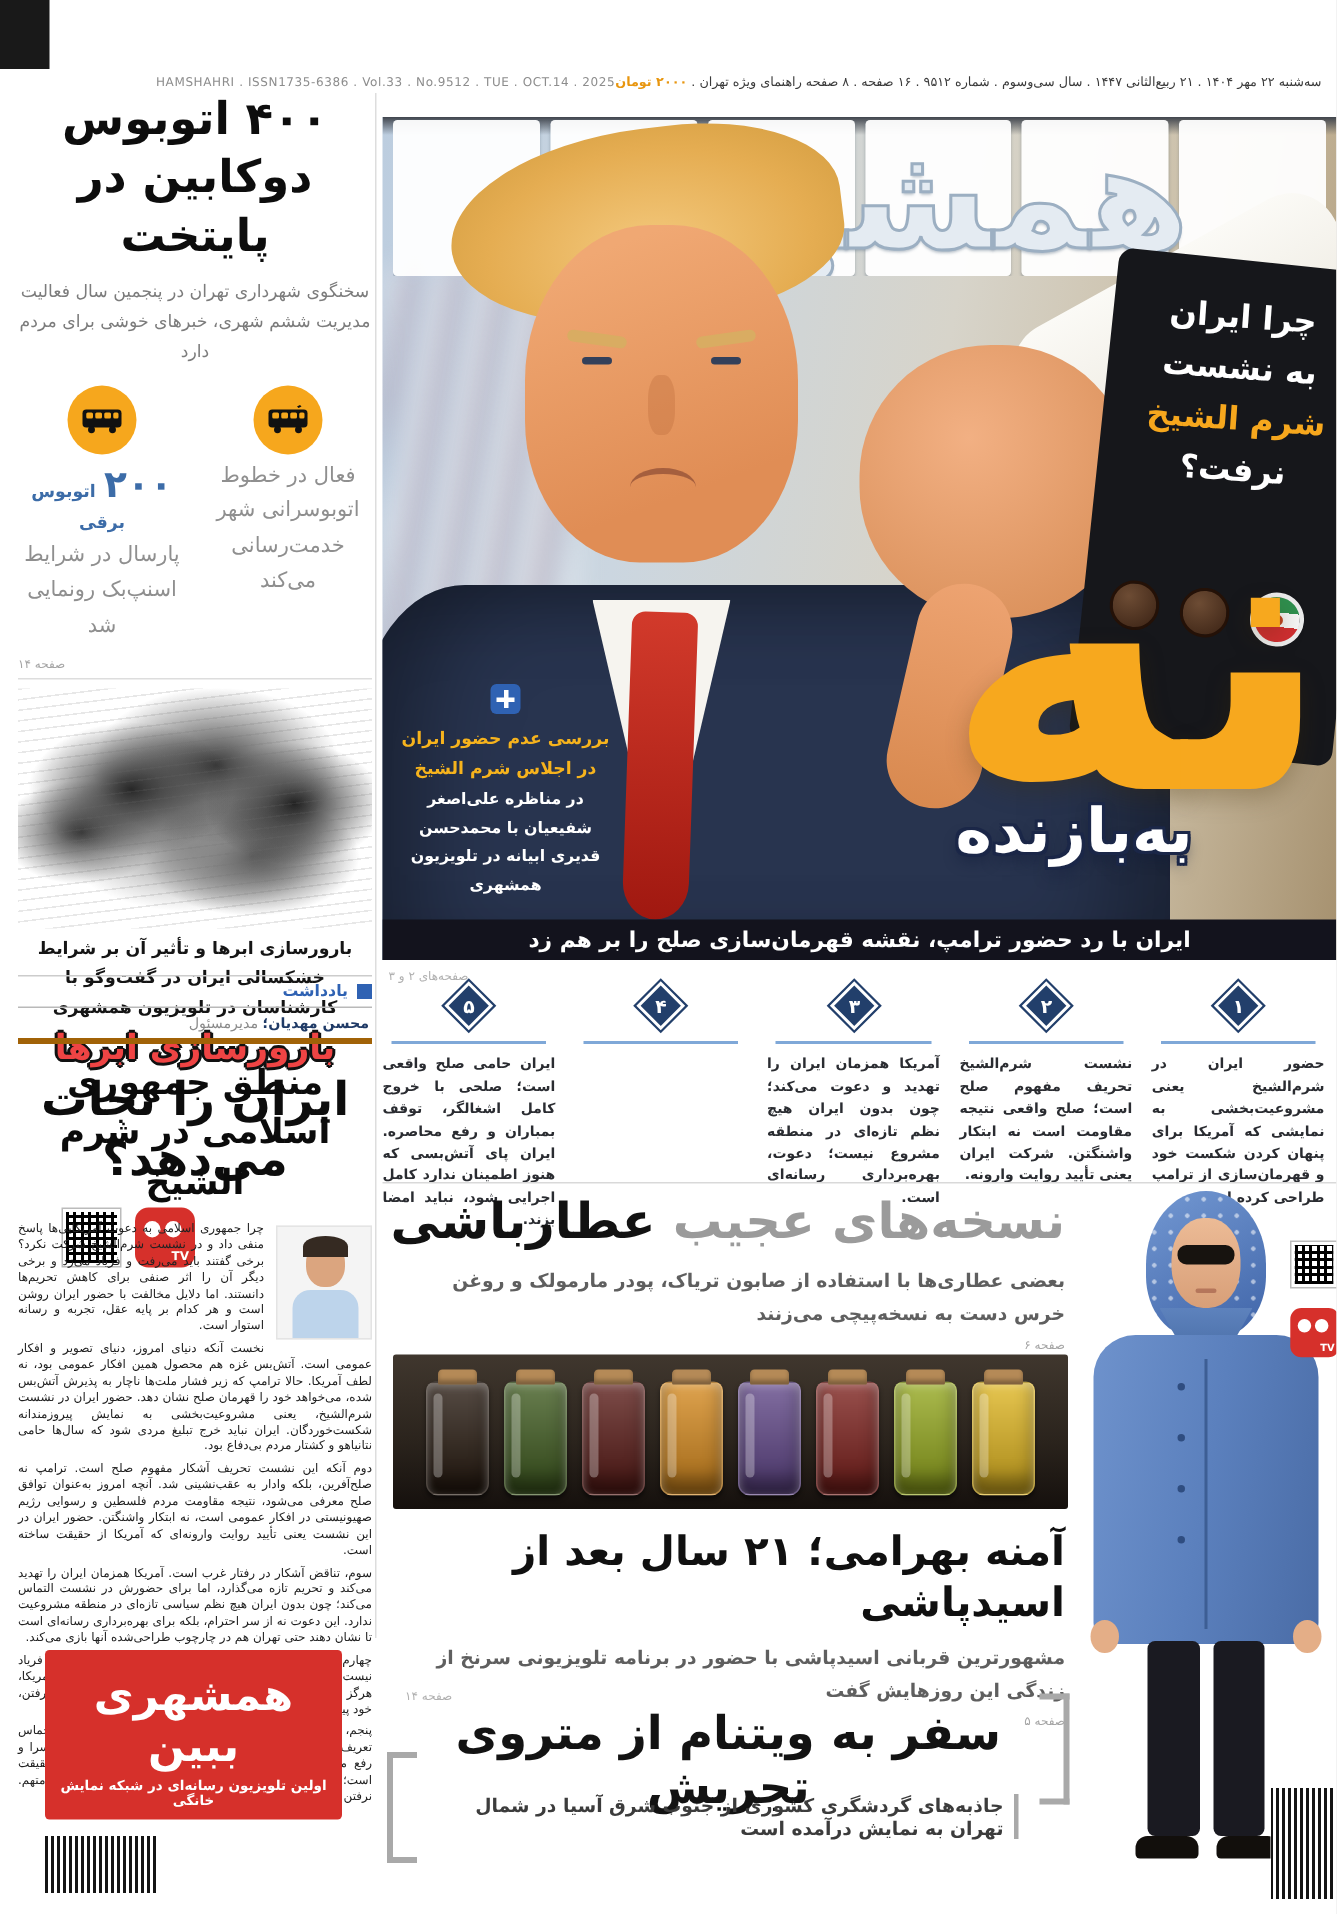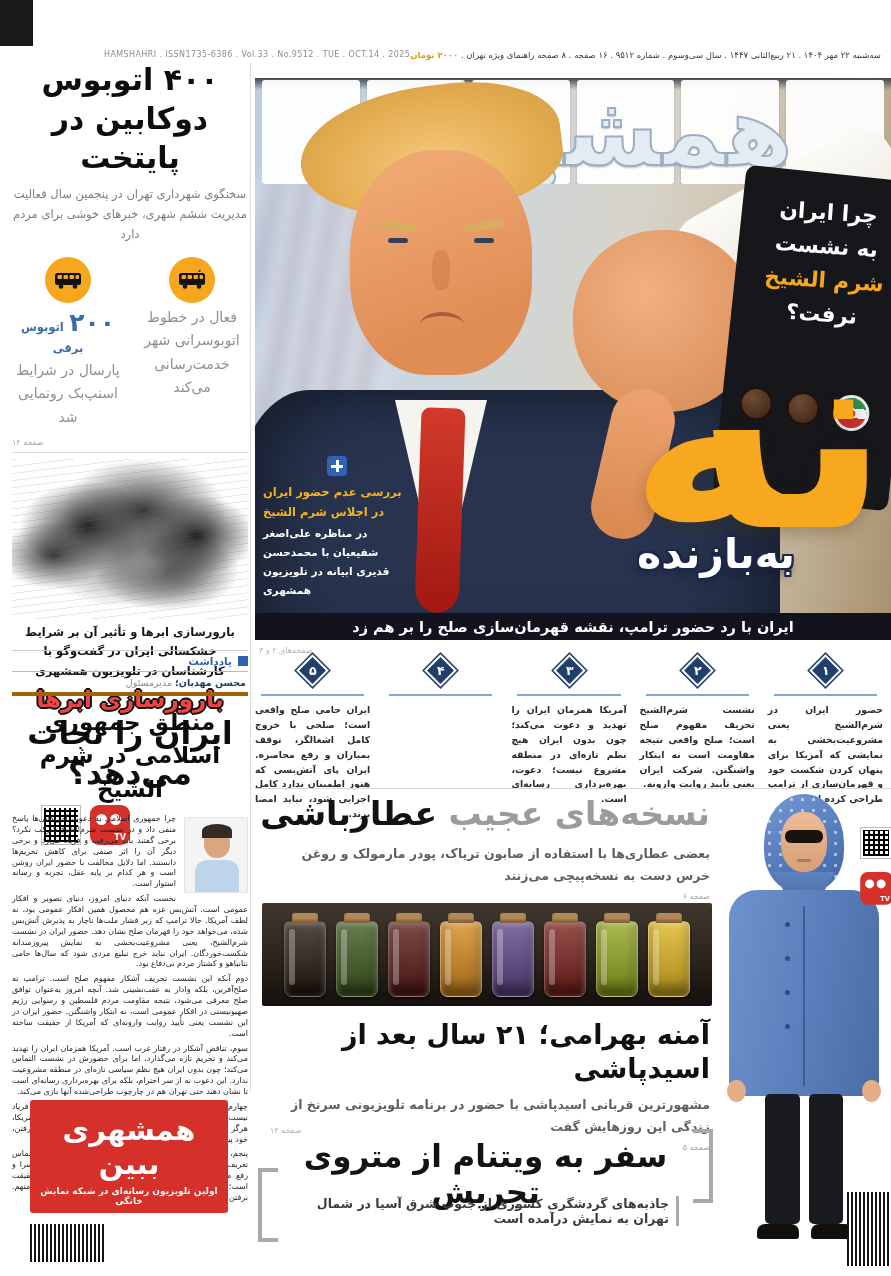--- a/index.html
+++ b/index.html
@@ -116,21 +116,21 @@
     border-radius:50%; background:#b42; }
   .pin-btn { width:33px; height:33px; border-radius:50%; border:2px solid #241107;
     background:radial-gradient(circle at 35% 30%, #6d4c34, #3a2214); }
 
   .big-no { position:absolute; right:2px; top:236px; z-index:5; font-size:265px; line-height:.92;
     font-weight:bold; color:#f7a81e; letter-spacing:6px; text-shadow:0 6px 16px rgba(70,45,0,.28); }
   .loser { position:absolute; right:96px; top:452px; z-index:6; font-size:41px; font-weight:bold; color:#fff;
     text-shadow:-2px 0 0 #1b2748, 2px 0 0 #1b2748, 0 -2px 0 #1b2748, 0 2px 0 #1b2748,
                 -2px -2px 0 #1b2748, 2px 2px 0 #1b2748, 2px -2px 0 #1b2748, -2px 2px 0 #1b2748,
                 0 5px 9px rgba(15,25,55,.5); }
-  .kicker { position:absolute; left:8px; top:378px; width:148px; text-align:left; z-index:4; }
+  .kicker { position:absolute; left:8px; top:378px; width:148px; text-align:center; z-index:4; }
   .plus-ico { width:20px; height:20px; background:#2f62b3; border-radius:4px; margin:0 auto 7px; position:relative; }
   .plus-ico::before { content:''; position:absolute; left:4px; top:8.5px; width:12px; height:3px; background:#fff; }
   .plus-ico::after  { content:''; position:absolute; left:8.5px; top:4px; width:3px; height:12px; background:#fff; }
   .k-y { color:#f6b31d; font-size:11.5px; font-weight:bold; line-height:1.7; }
   .k-w { color:#fff; font-size:10.5px; font-weight:bold; line-height:1.8; margin-top:2px; }
   .strip { position:absolute; left:0; right:0; bottom:0; height:27px; background:#13131d; z-index:7;
     color:#fff; font-size:14.5px; font-weight:bold; display:flex; align-items:center; justify-content:center; }
 
   
   .points { position:absolute; left:255px; top:646px; width:628px; }

